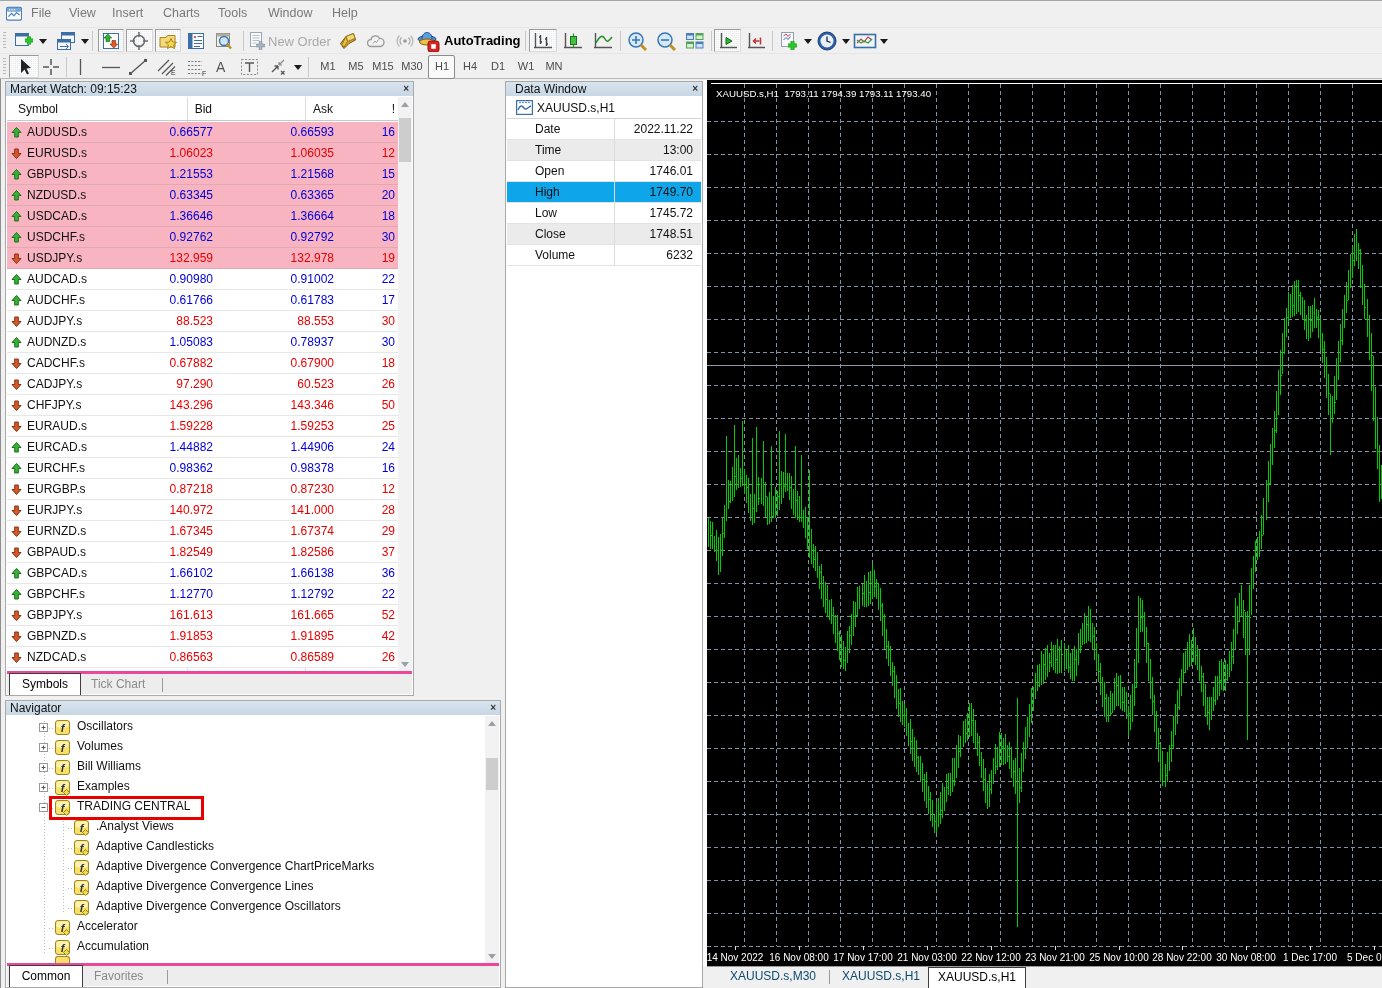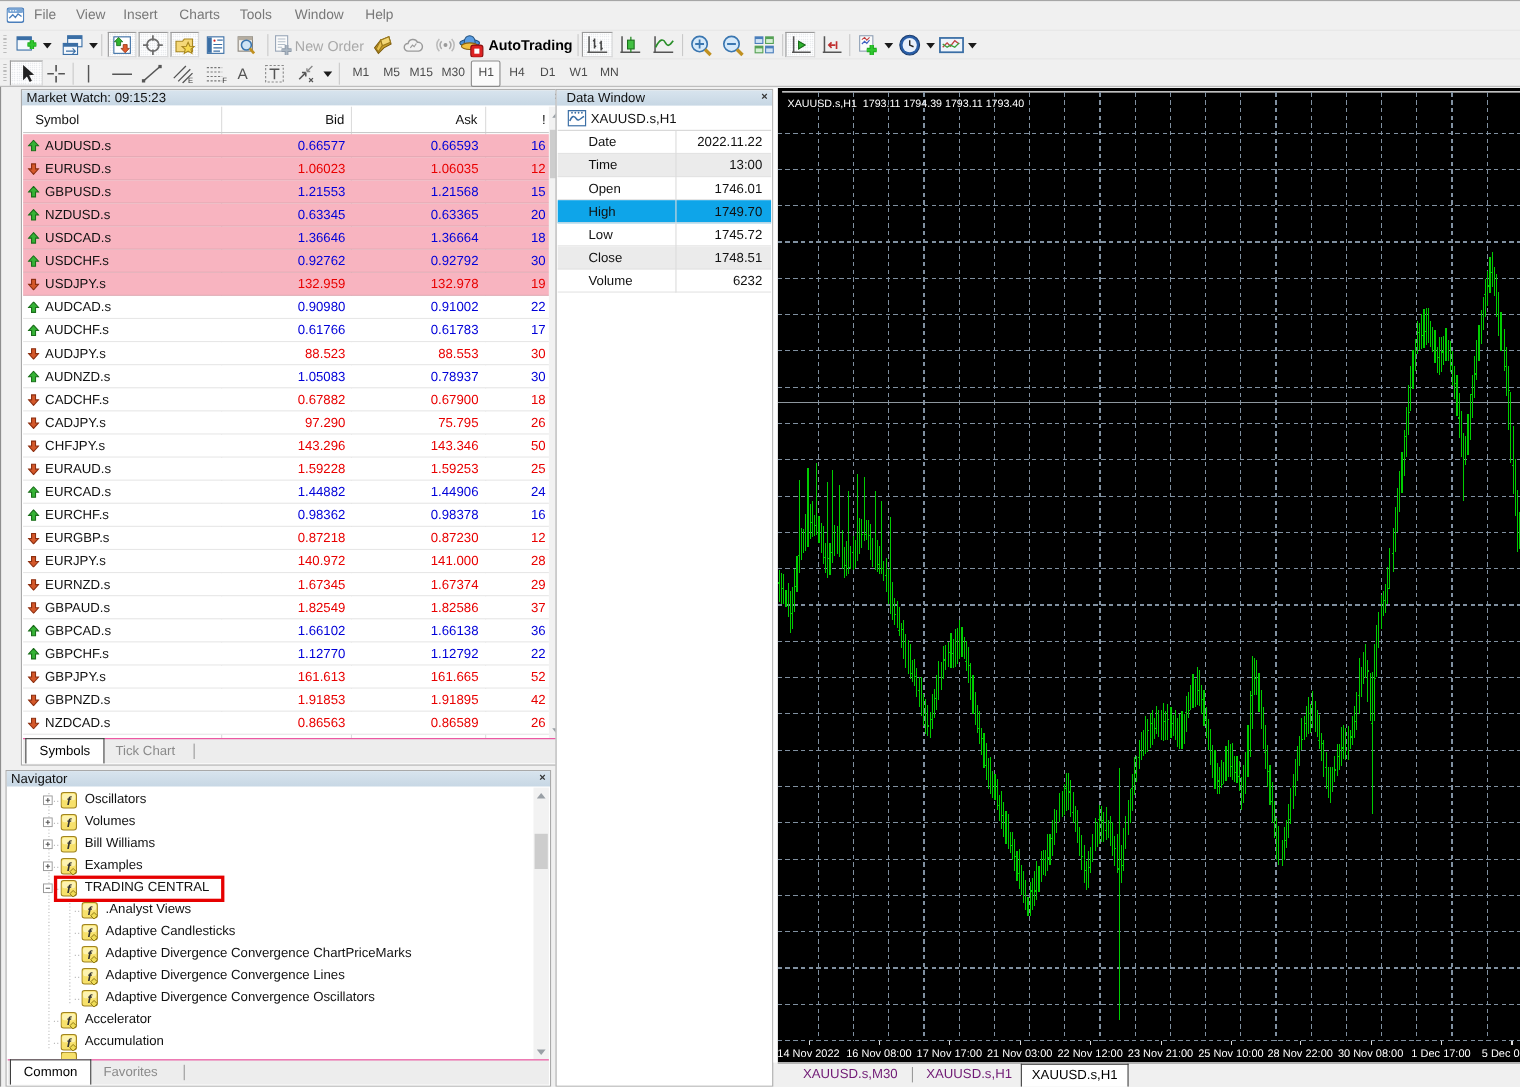--- a/index.html
+++ b/index.html
@@ -22,33 +22,33 @@
 .mwrow{position:absolute;left:1px;right:15px;height:21px;background:#fff}
 .mwrow.pink{background:#f8b4c0}
 .arr{position:absolute;left:4px;top:5px}
 .sym{position:absolute;left:20px;top:3px;font-size:12px;color:#111}
 .num{position:absolute;top:3px;font-size:12px}
 .blu{color:#0000d8}
 .red{color:#e80000}
 .colline{position:absolute;top:15px;bottom:24px;width:1px;background:#dcdcdc}
 .rowline{position:absolute;left:1px;right:15px;height:1px;background:rgba(120,120,120,0.18)}
 
-.tabstrip{position:absolute;left:1px;right:1px;bottom:1px;height:23px;background:#ededed;border-top:1px solid #ec4899}
+.tabstrip{position:absolute;left:1px;right:1px;bottom:1px;height:23px;background:#ededed;border-top:3px solid #ec4899}
 .tab-act{position:absolute;top:-1px;height:23px;background:#fff;border:1px solid #3e3e3e;border-bottom:none;font-size:12px;color:#000;text-align:center;padding-top:3px}
 .tab-in{position:absolute;top:3px;font-size:12px;color:#8a8a8a}
 .tabdiv{position:absolute;top:4px;width:1px;height:14px;background:#9a9a9a}
 
 .ntxt{position:absolute;font-size:12px;color:#111;white-space:nowrap}
 
 .dwrow{position:absolute;left:1px;right:1px;height:21px}
 .dwin{position:absolute;left:0;right:0;top:0;bottom:0;border-bottom:1px solid #e3e3e3}
 .dwk{position:absolute;left:28px;top:3px;font-size:12px;color:#111}
 .dwv{position:absolute;right:8px;top:3px;font-size:12px;color:#111}
 
-.ctab{position:absolute;top:2px;font-size:12px;color:#701a75;text-align:center}
+.ctab{position:absolute;top:2px;font-size:12px;color:#0c4a6e;text-align:center}
 </style></head><body>
 <div id="app">
 
 <div id="menubar">
   <svg style="position:absolute;left:6px;top:5px" width="16" height="16" viewBox="0 0 20 19">
     <rect x="0.5" y="2.5" width="19" height="16" rx="2.5" fill="#fff" stroke="#4a7ebb" stroke-width="1.6"></rect>
     <rect x="1" y="3" width="18" height="5" rx="2" fill="#7aa6d6"></rect>
     <circle cx="4.5" cy="5.5" r="0.9" fill="#fff"></circle>
         <circle cx="7.5" cy="5.5" r="0.9" fill="#fff"></circle>
         <circle cx="10.5" cy="5.5" r="0.9" fill="#fff"></circle>
@@ -256,21 +256,21 @@
 <span class="tf" style="left:369px">M15</span>
 <span class="tf" style="left:398px">M30</span>
 <div style="position:absolute;left:428px;top:1px;width:27px;height:24px;border:1px solid #8a8a8a;background:#fafafa;border-radius:2px"></div>
 <span class="tf" style="left:428px">H1</span>
 <span class="tf" style="left:456px">H4</span>
 <span class="tf" style="left:484px">D1</span>
 <span class="tf" style="left:512px">W1</span>
 <span class="tf" style="left:540px">MN</span>
 </div>
 
-<div class="panel" style="left:19px;top:81px;width:496px;height:615px">
+<div class="panel" style="left:5px;top:81px;width:409px;height:615px">
   <div class="ptitle">Market Watch: 09:15:23</div>
   <div class="px">×</div>
   <div style="position:absolute;left:1px;top:14px;right:1px;height:25px;background:#fff"></div>
   <div style="position:absolute;left:12px;top:20px;font-size:12px;color:#111">Symbol</div>
   <div style="position:absolute;right:201px;top:20px;font-size:12px;color:#111">Bid</div>
   <div style="position:absolute;right:80px;top:20px;font-size:12px;color:#111">Ask</div>
   <div style="position:absolute;right:18px;top:20px;font-size:12px;color:#111">!</div>
   <div class="colline" style="left:181px"></div>
   <div class="colline" style="left:299px"></div>
   <div class="colline" style="left:421px"></div>
@@ -382,21 +382,21 @@
         <span class="num red" style="right:185px">0.67882</span>
         <span class="num red" style="right:64px">0.67900</span>
         <span class="num red" style="right:3px">18</span>
       </div>
 <div class="mwrow" style="top:292px">
         <svg class="arr" width="11" height="11" viewBox="0 0 11 11">
           <path d="M5.5 10.5 L1 5.5 L3.7 5.5 L3.7 1 L7.3 1 L7.3 5.5 L10 5.5 Z" fill="#d4582a" stroke="#8d2f10" stroke-width="1"></path>
         </svg>
         <span class="sym">CADJPY.s</span>
         <span class="num red" style="right:185px">97.290</span>
-        <span class="num red" style="right:64px">75.795</span>
+        <span class="num red" style="right:64px">60.523</span>
         <span class="num red" style="right:3px">26</span>
       </div>
 <div class="mwrow" style="top:313px">
         <svg class="arr" width="11" height="11" viewBox="0 0 11 11">
           <path d="M5.5 10.5 L1 5.5 L3.7 5.5 L3.7 1 L7.3 1 L7.3 5.5 L10 5.5 Z" fill="#d4582a" stroke="#8d2f10" stroke-width="1"></path>
         </svg>
         <span class="sym">CHFJPY.s</span>
         <span class="num red" style="right:185px">143.296</span>
         <span class="num red" style="right:64px">143.346</span>
         <span class="num red" style="right:3px">50</span>

